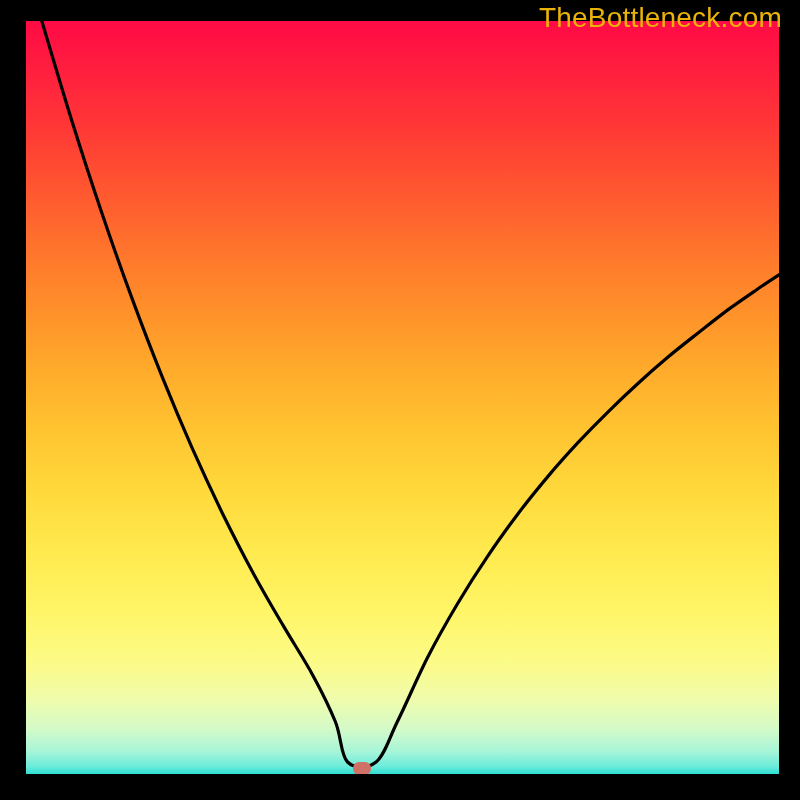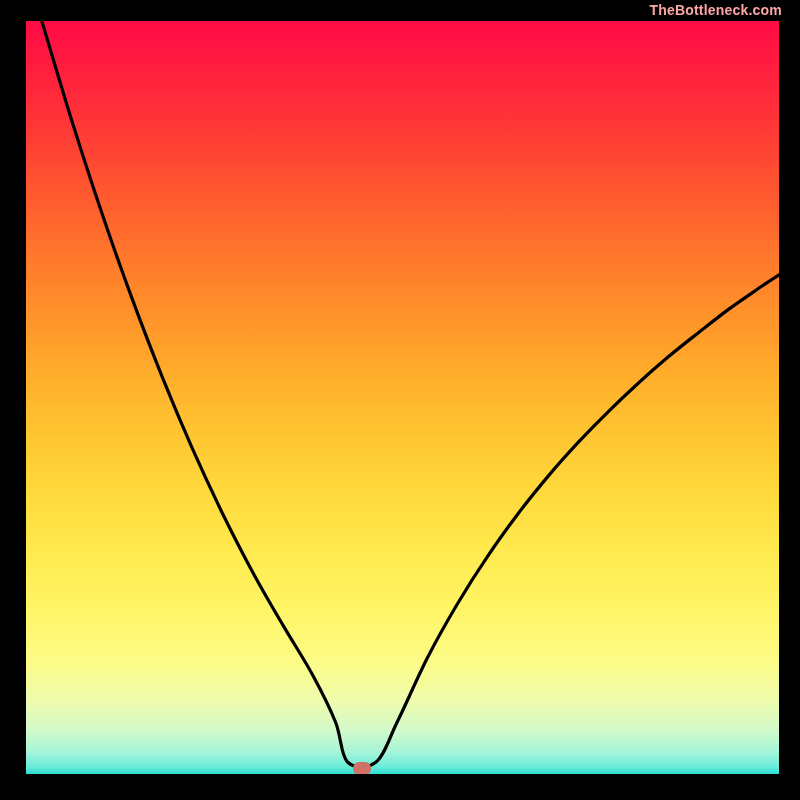--- a/index.html
+++ b/index.html
@@ -49,23 +49,23 @@
       #d4fac8 94%,
       #a7f5d8 97%,
       #6cecdb 99%,
       #2dded3 100%
     );
   }
   .watermark {
     position: absolute;
     top: 2px;
     right: 18px;
-    color: #fca5a5;
-    font-size: 14px;
-    font-weight: 700;
+    color: #eab308;
+    font-size: 28px;
+    font-weight: 400;
     letter-spacing: 0.2px;
   }
   svg.curve {
     position: absolute;
     inset: 0;
   }
   .dot {
     position: absolute;
     width: 18px;
     height: 13px;

